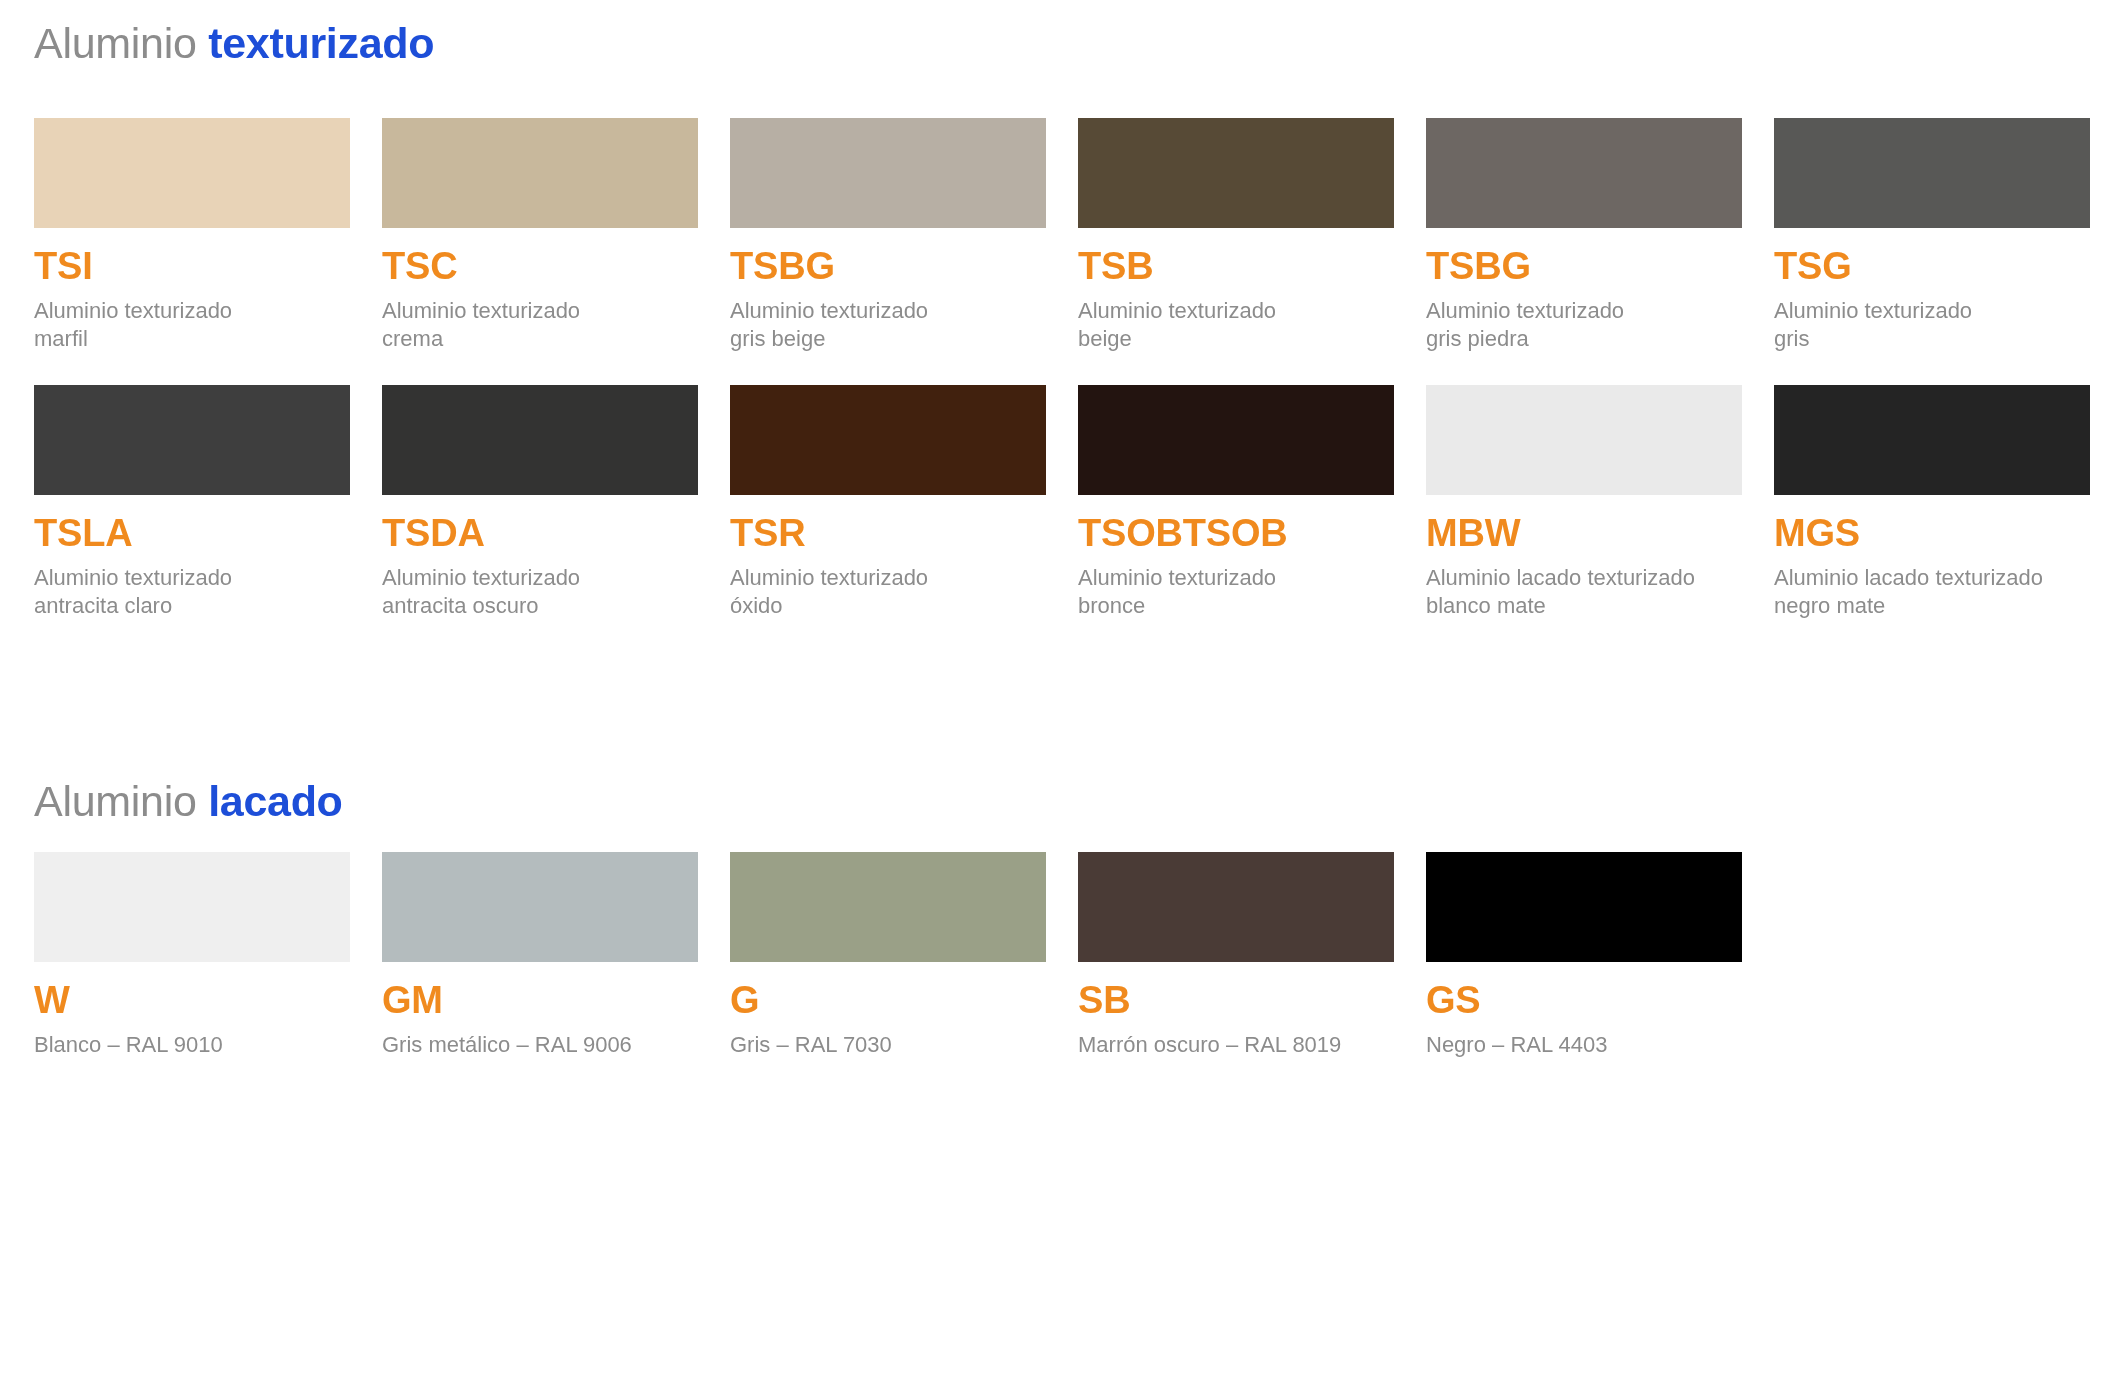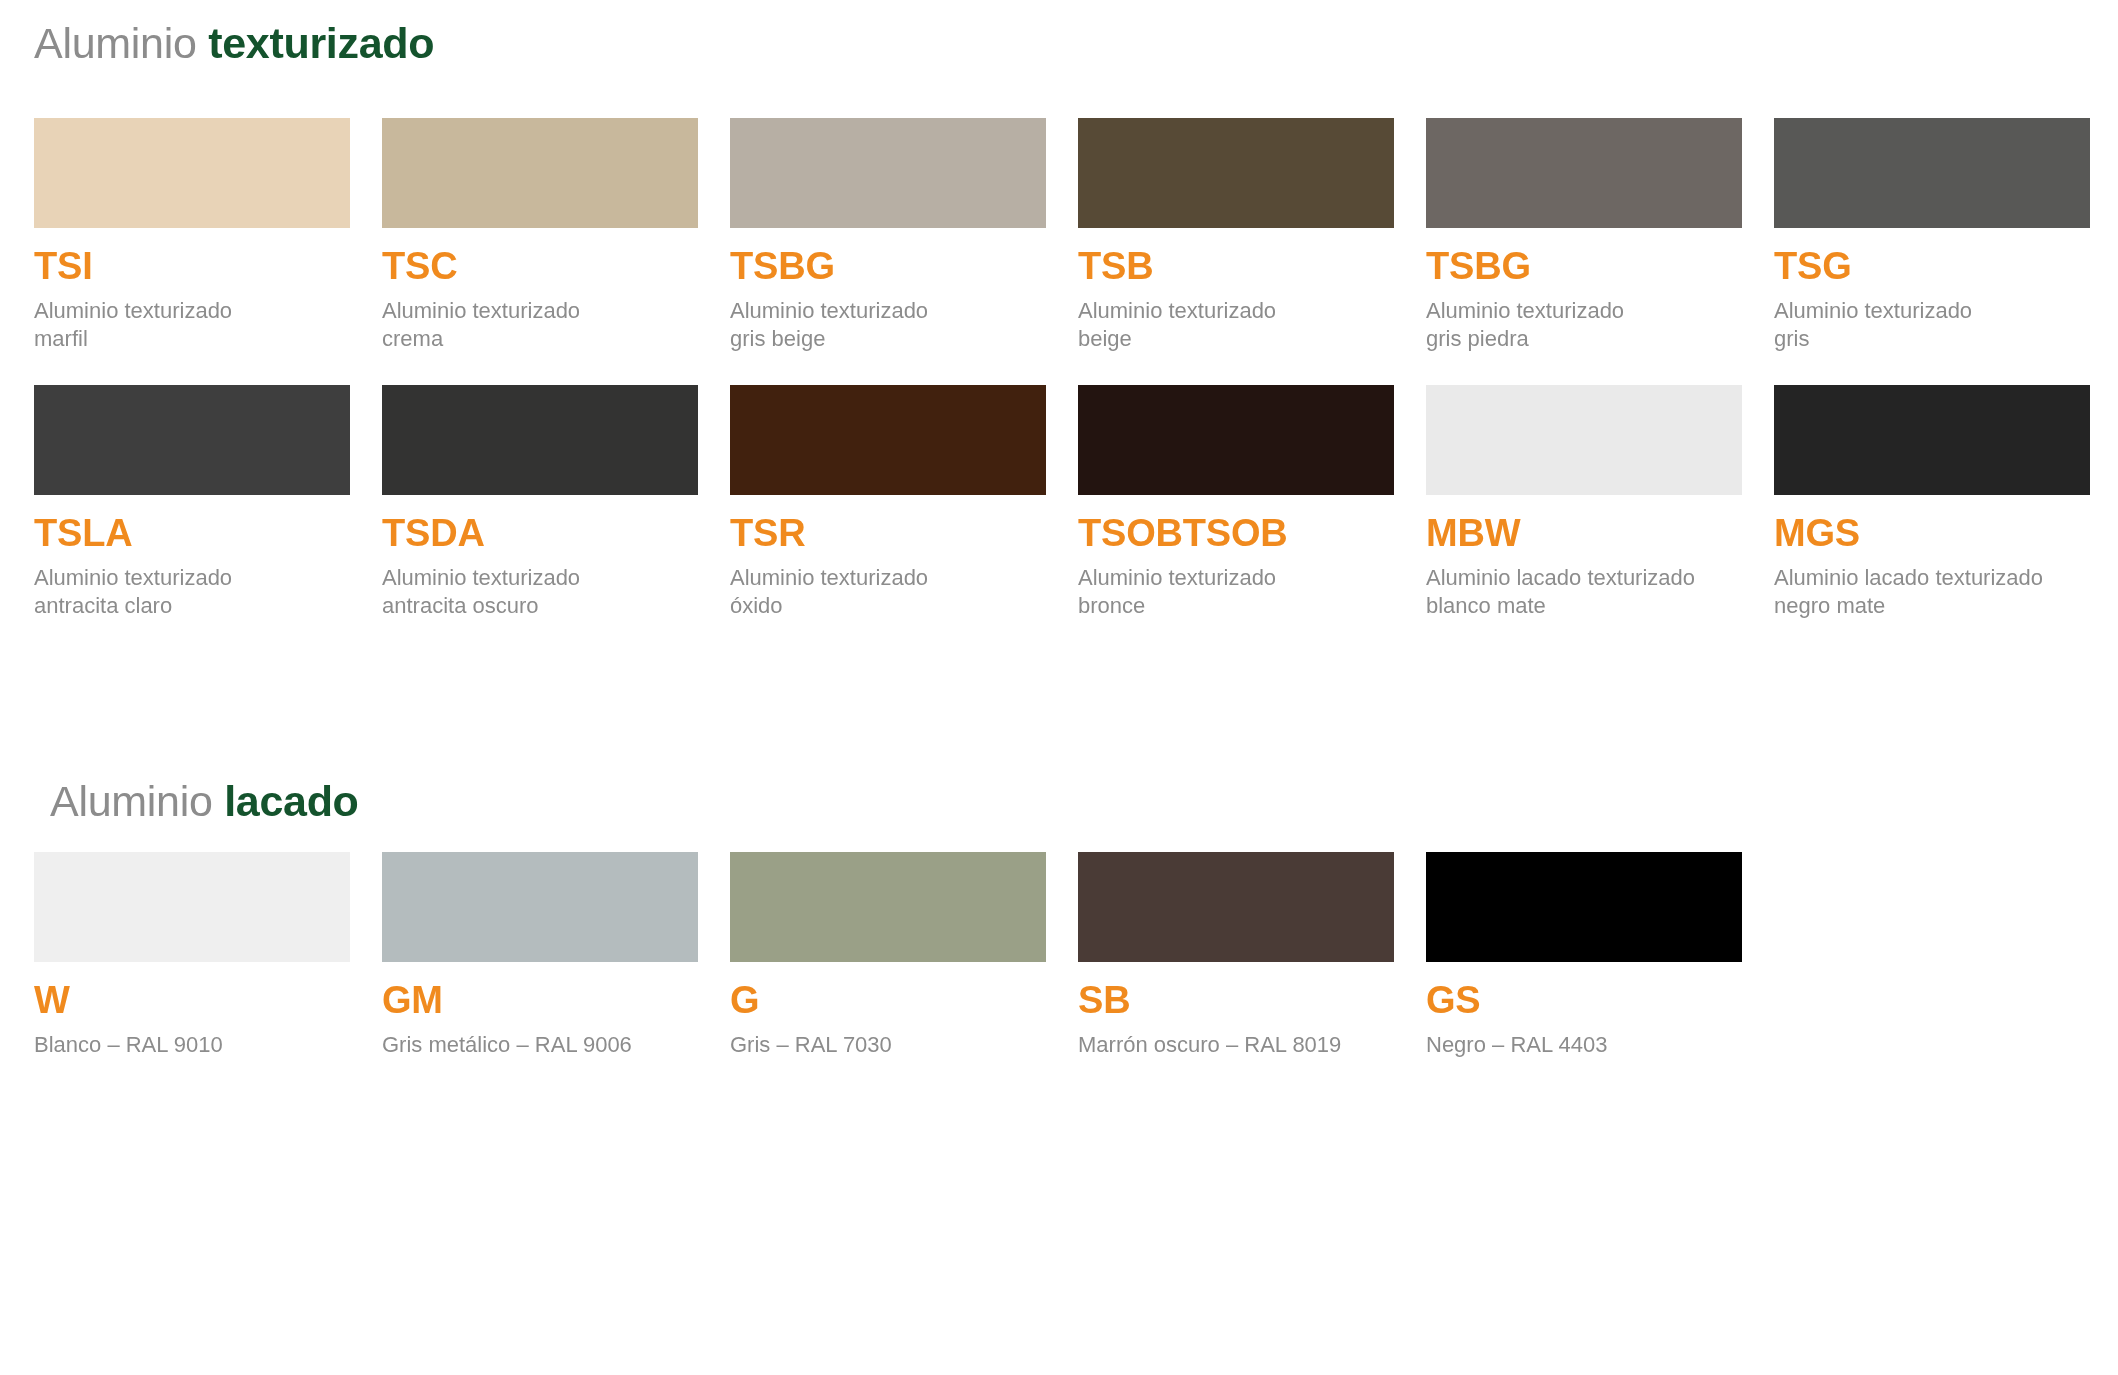--- a/index.html
+++ b/index.html
@@ -25,33 +25,33 @@
   
   .section-heading {
     font-size: 43px;
     font-weight: 400;
     color: #8c8c8c;
     letter-spacing: -0.3px;
     white-space: nowrap;
     line-height: 1;
   }
   .section-heading .accent {
-    color: #14532d;
+    color: #1d4ed8;
     font-weight: 700;
   }
   .section-heading .plain { font-weight: 400; }
 
   #section-texturizado-heading {
     position: absolute;
     left: 34px;
     top: 22px;
   }
   #section-lacado-heading {
     position: absolute;
-    left: 50px;
+    left: 34px;
     top: 780px;
   }
 
   
   .grid {
     position: absolute;
     left: 34px;
     display: grid;
     grid-template-columns: repeat(6, 348px);
     grid-auto-rows: auto;

